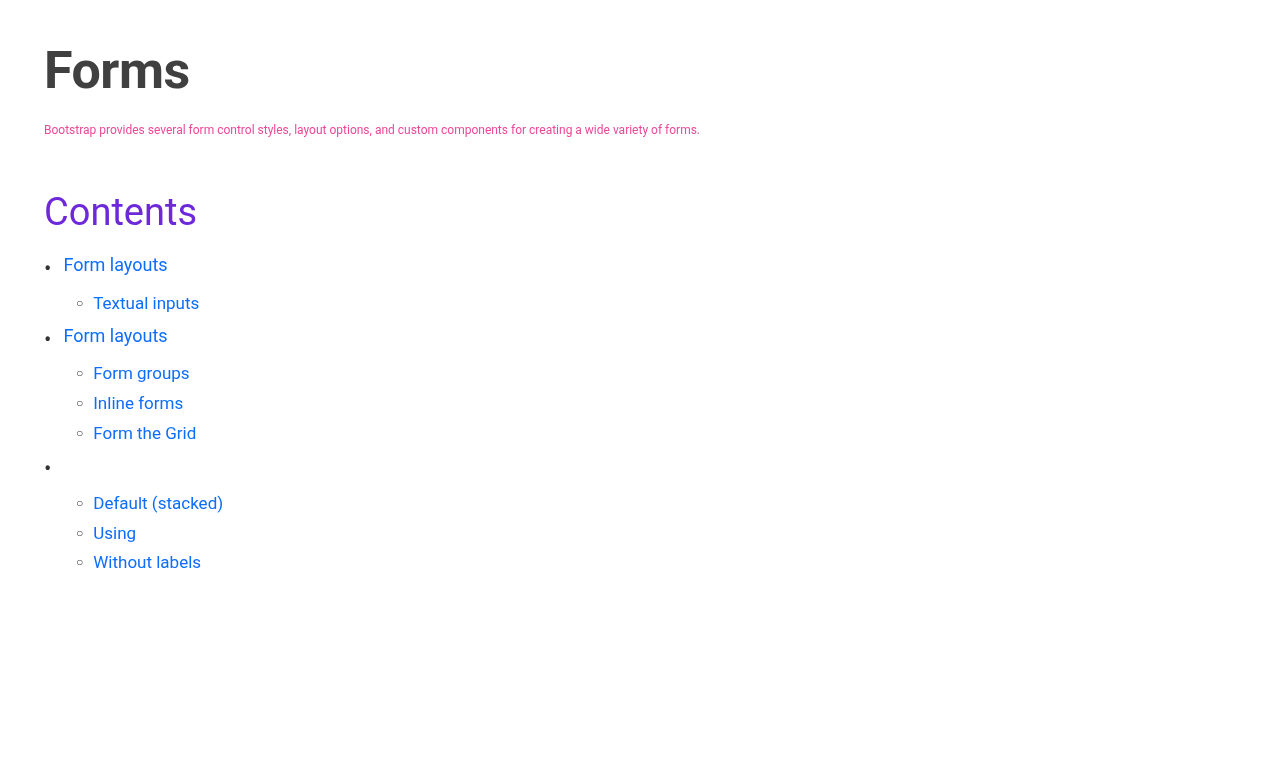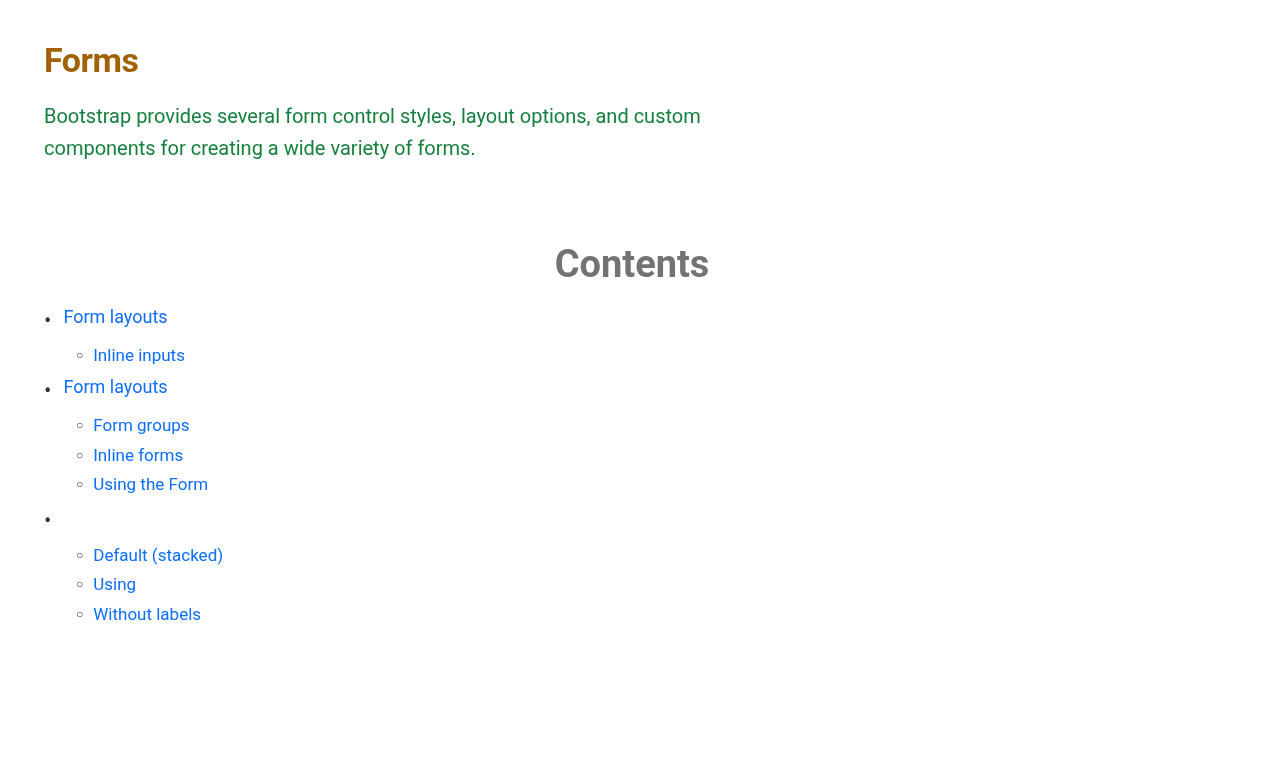--- a/index.html
+++ b/index.html
@@ -11,41 +11,40 @@
     body {
       font-family: -apple-system, BlinkMacSystemFont, "Segoe UI", Roboto, "Helvetica Neue", Arial, sans-serif;
       background-color: #ffffff;
       color: #333333;
       padding: 40px 44px;
       width: 1264px;
       min-height: 765px;
     }
 
     .page-title {
-      font-size: 34px;
+      font-size: 52px;
       font-weight: 700;
-      color: #a16207;
+      color: #404040;
       margin-bottom: 20px;
       letter-spacing: -0.5px;
     }
 
     .page-description {
-      font-size: 20px;
-      color: #15803d;
+      font-size: 12px;
+      color: #ec4899;
       line-height: 1.6;
       max-width: 740px;
-      margin-bottom: 78px;
+      margin-bottom: 50px;
     }
 
     .contents-title {
       font-size: 38px;
-      font-weight: 700;
-      color: #737373;
+      font-weight: 400;
+      color: #6d28d9;
       margin-bottom: 20px;
-      text-align: center;
     }
 
     .toc-list {
       list-style: none;
       padding-left: 0;
     }
 
     .toc-list > li {
       display: flex;
       align-items: flex-start;
@@ -111,42 +110,42 @@
 <ul class="toc-list">
 
   <li class="top-level-item">
     <div class="toc-item-wrapper">
       <div class="toc-main-item">
         <span class="bullet">•</span>
         <a class="toc-link" href="#form-controls">Form layouts</a>
       </div>
       <div class="toc-sub-item">
         <span class="sub-bullet">○</span>
-        <a class="toc-sublink" href="#textual-inputs">Inline inputs</a>
+        <a class="toc-sublink" href="#textual-inputs">Textual inputs</a>
       </div>
     </div>
   </li>
 
   <li class="top-level-item">
     <div class="toc-item-wrapper">
       <div class="toc-main-item">
         <span class="bullet">•</span>
         <a class="toc-link" href="#form-layouts">Form layouts</a>
       </div>
       <div class="toc-sub-item">
         <span class="sub-bullet">○</span>
         <a class="toc-sublink" href="#form-groups">Form groups</a>
       </div>
       <div class="toc-sub-item">
         <span class="sub-bullet">○</span>
         <a class="toc-sublink" href="#inline-forms">Inline forms</a>
       </div>
       <div class="toc-sub-item">
         <span class="sub-bullet">○</span>
-        <a class="toc-sublink" href="#using-the-grid">Using the Form</a>
+        <a class="toc-sublink" href="#using-the-grid">Form the Grid</a>
       </div>
     </div>
   </li>
 
   <li class="top-level-item">
     <div class="toc-item-wrapper">
       <div class="toc-main-item">
         <span class="bullet">•</span>
       </div>
       <div class="toc-sub-item">

